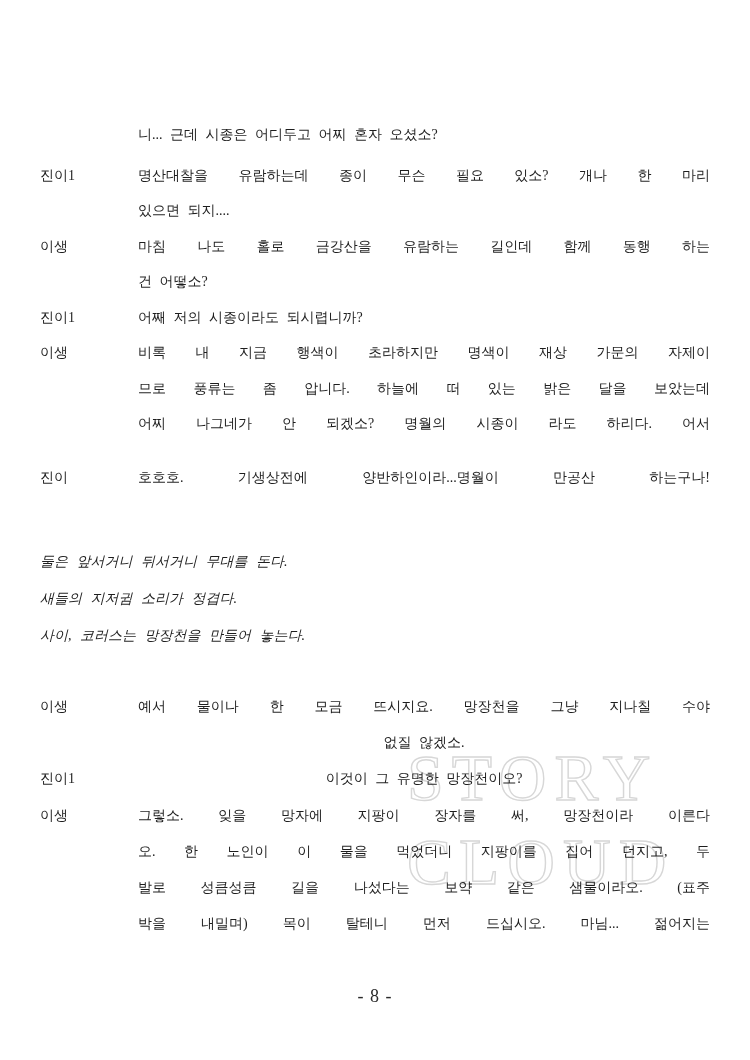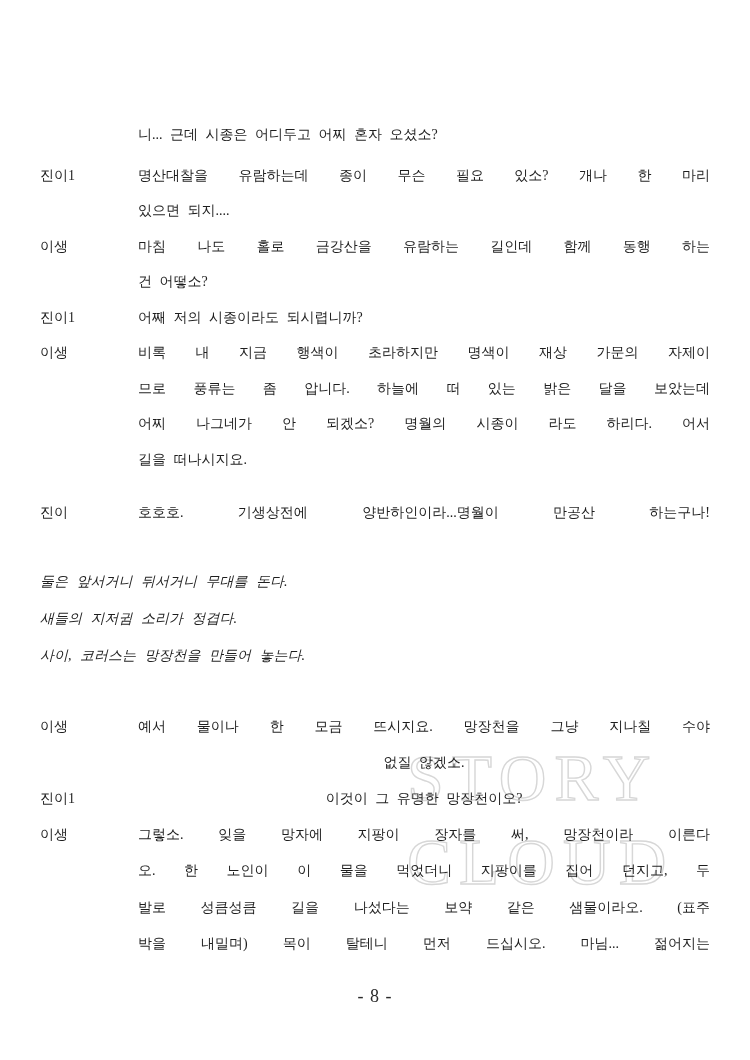--- a/index.html
+++ b/index.html
@@ -45,21 +45,21 @@
   .line { line-height: 35.5px; white-space: nowrap; }
   
   .line.fill {
     display: flex;
     justify-content: space-between;
   }
   
   .line.open { text-align: left; word-spacing: 4px; }
   .mt5 { margin-top: 5px; }
   .mt7 { margin-top: 18px; }
-  .stage { margin-top: 32px; }
+  .stage { margin-top: 48px; }
   .stage .line {
     line-height: 37px;
     font-style: italic;
     word-spacing: 5px;
   }
   .section2 { margin-top: 35px; }
   .section2 .line { line-height: 36.2px; text-align: center; }
   .section2 .speaker { line-height: 36.2px; }
   .pagenum {
     position: absolute;
@@ -164,21 +164,20 @@
             <span>어찌</span>
             <span>나그네가</span>
             <span>안</span>
             <span>되겠소?</span>
             <span>명월의</span>
             <span>시종이</span>
             <span>라도</span>
             <span>하리다.</span>
             <span>어서</span>
           </div>
-        <div class="line open">길을 떠나시지요.</div>
       </div>
     </div>
 
     <div class="block mt7">
       <div class="speaker">진이</div>
       <div class="dialogue">
         <div class="line fill">
             <span>호호호.</span>
             <span>기생상전에</span>
             <span>양반하인이라...명월이</span>

